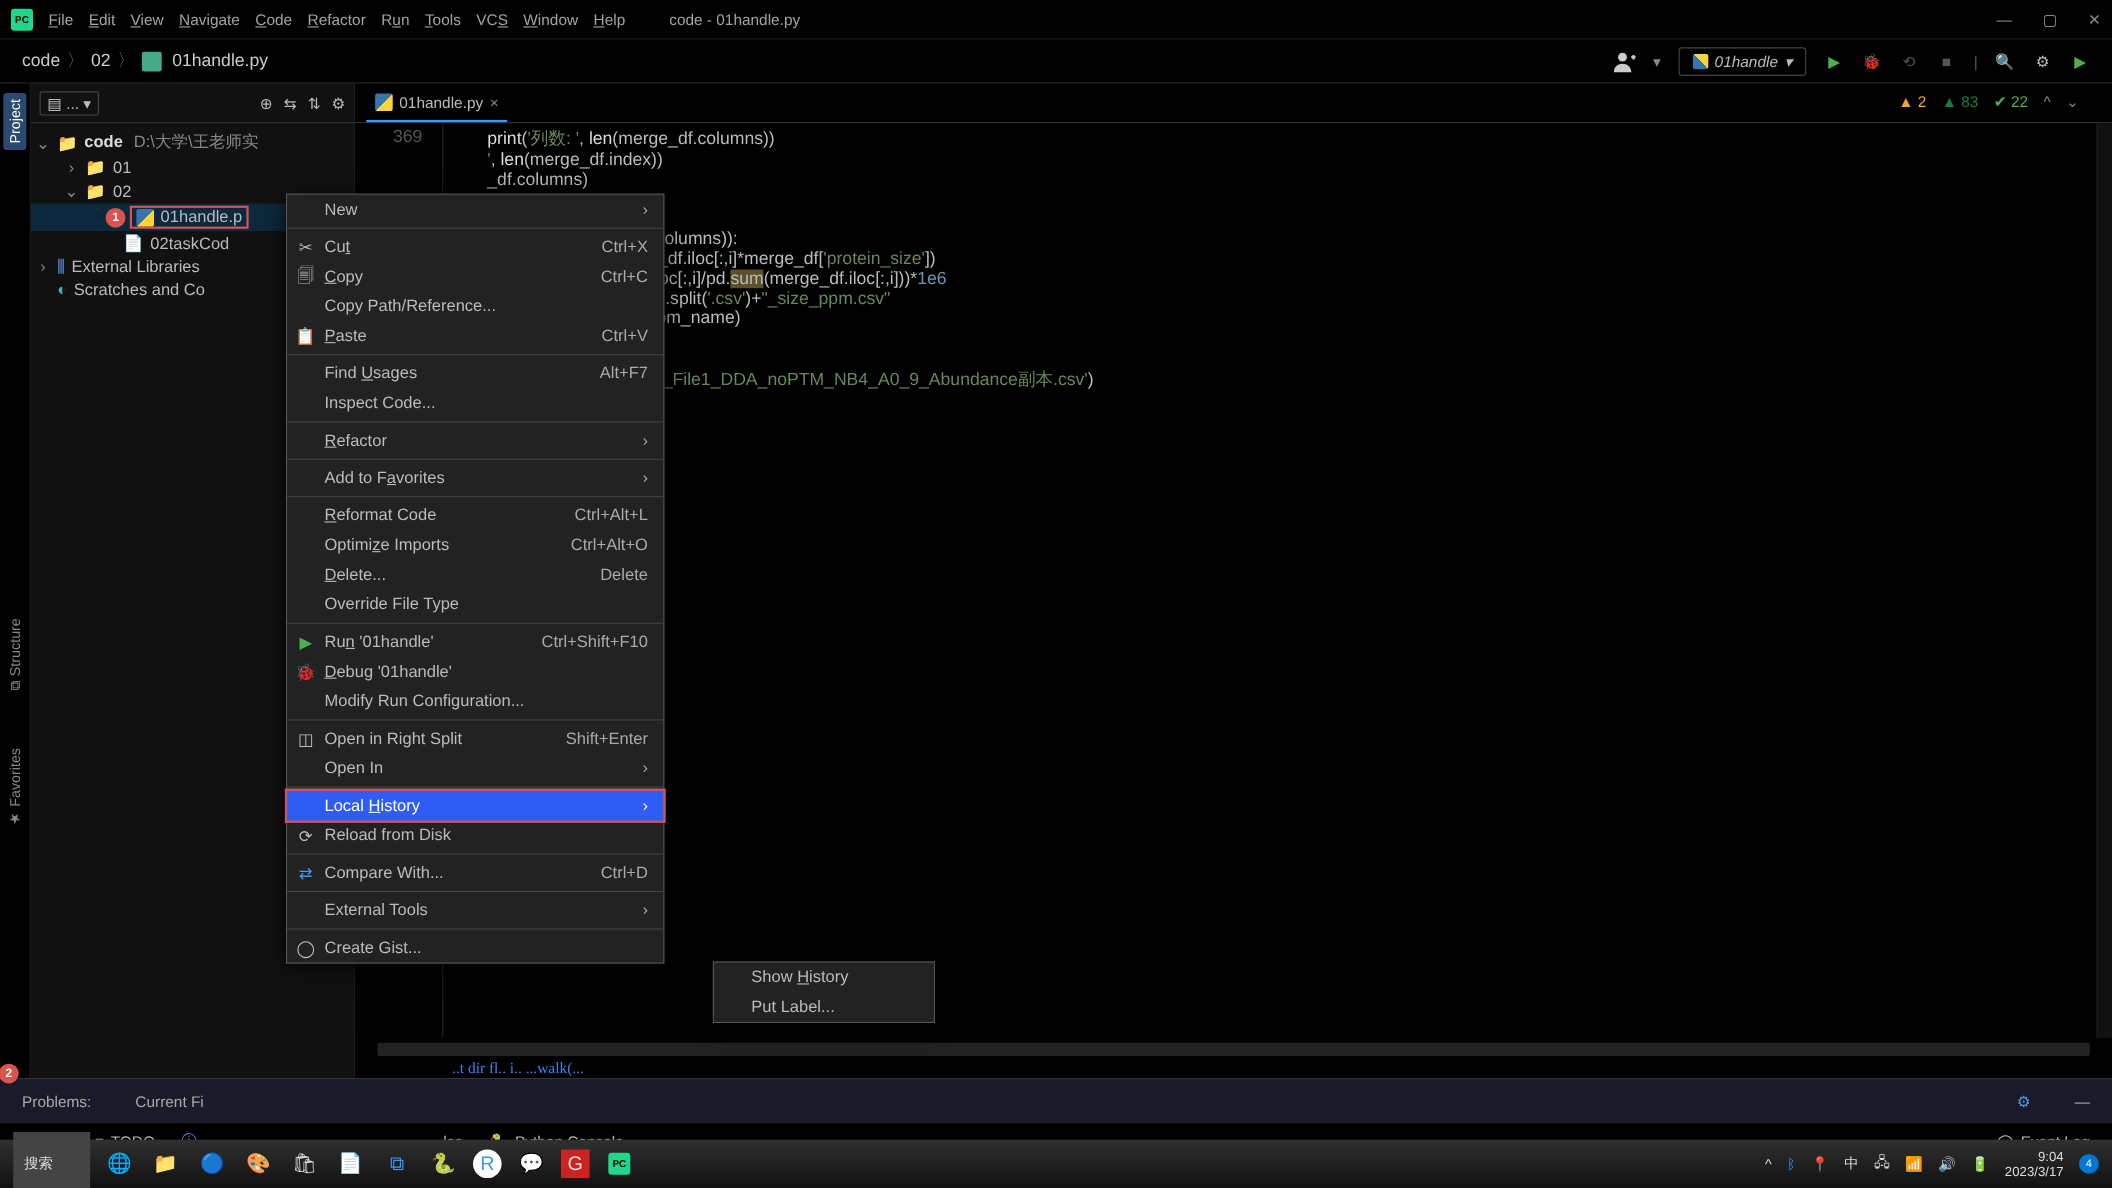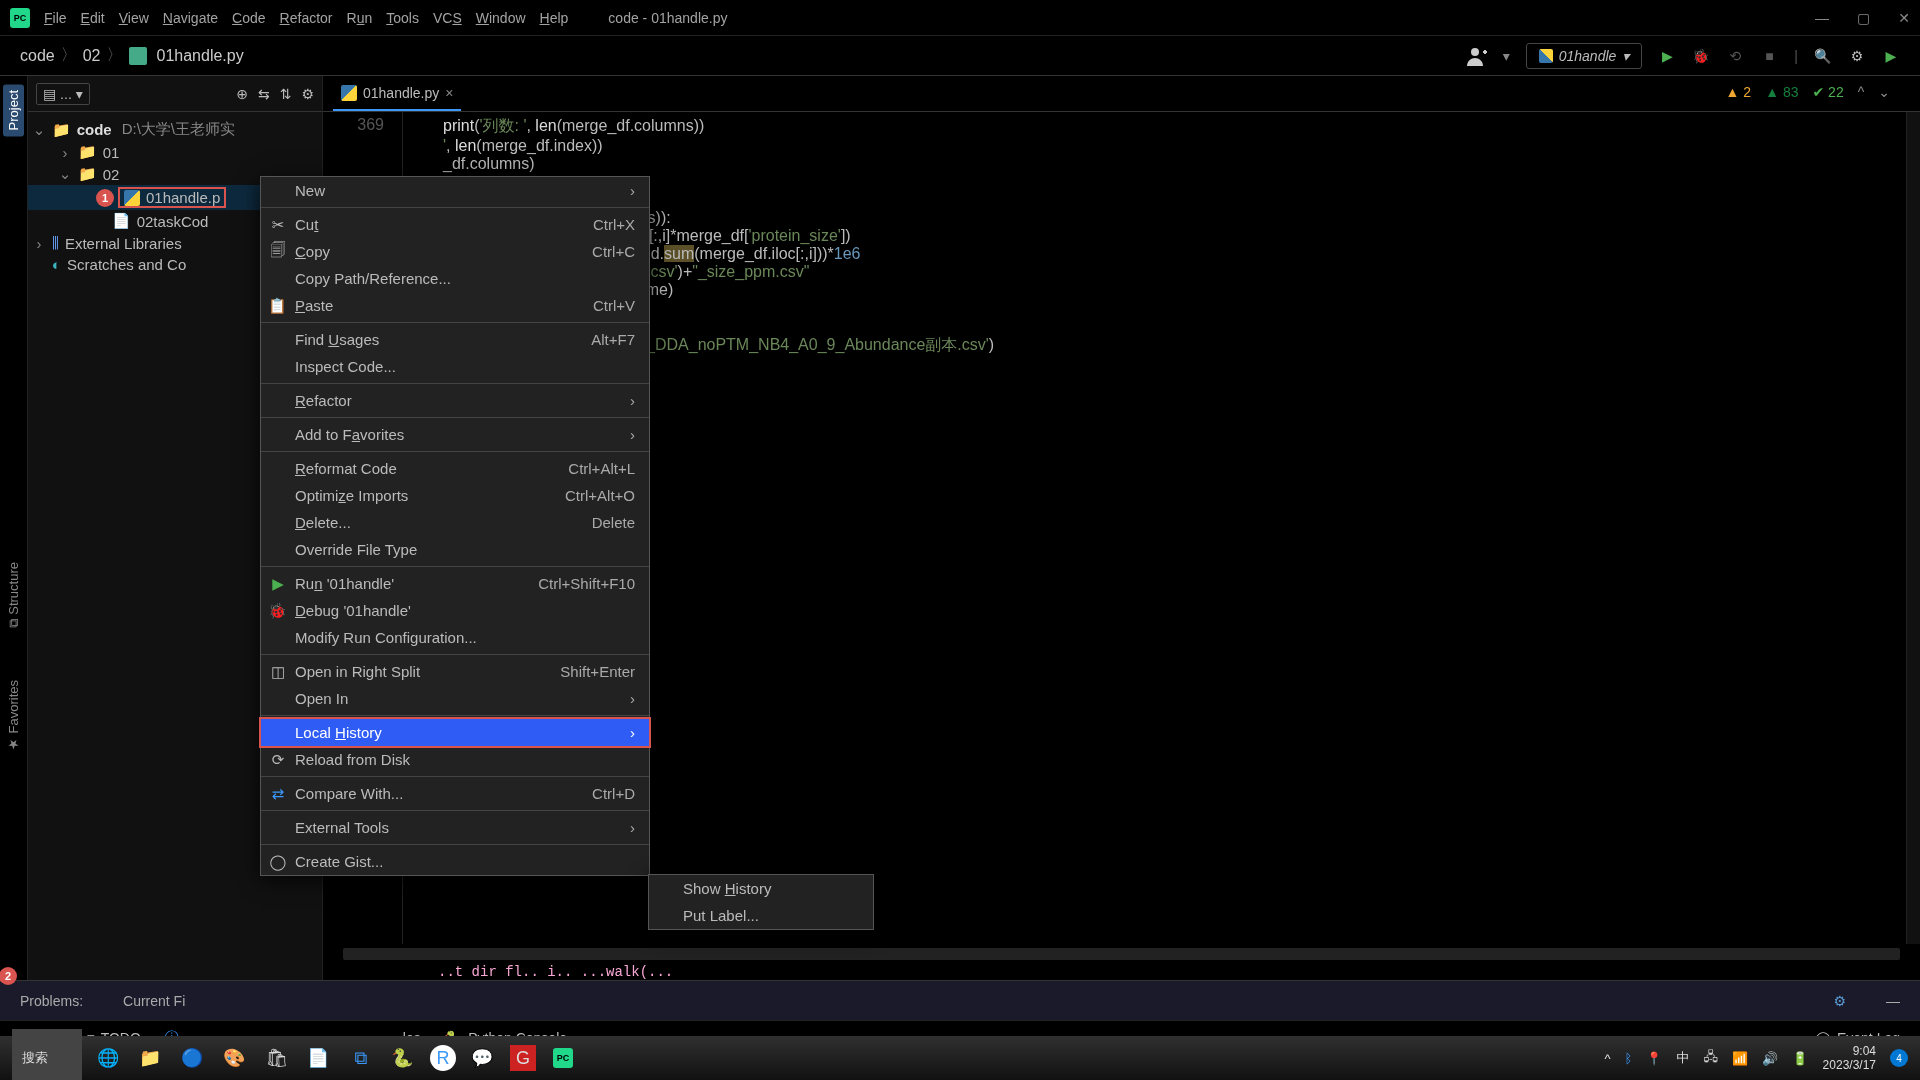--- a/index.html
+++ b/index.html
@@ -51,29 +51,29 @@
 .ind-warn { color: #f0a732; }
 .ind-weak { color: #15803d; }
 .ind-ok { color: #4caf50; }
 .scrollbar-strip { width: 14px; background: #111; border-left: 1px solid #222; }
 .hscroll { height: 12px; background: #222; margin: 4px 20px; border-radius: 2px; }
 .problems-bar { height: 40px; background: #1a1a2a; border-top: 1px solid #333; display: flex; align-items: center; padding: 0 20px; gap: 40px; color: #aaa; position: relative; }
 .bottom-tabs { height: 34px; background: #000; border-top: 1px solid #222; display: flex; align-items: center; padding: 0 20px; gap: 24px; font-size: 14px; }
 .btab { display: flex; align-items: center; gap: 6px; cursor: pointer; }
 .status-bar { height: 26px; background: #000; border-top: 1px solid #222; display: flex; align-items: center; padding: 0 14px; gap: 24px; color: #999; font-size: 13px; }
 .status-right { margin-left: auto; display: flex; gap: 24px; }
-.context-menu { position: absolute; top: 176px; left: 260px; width: 390px; background: #222; border: 1px solid #555; box-shadow: 0 4px 20px rgba(0,0,0,0.8); font-size: 15px; z-index: 100; }
+.context-menu { position: absolute; top: 176px; left: 260px; width: 344px; background: #222; border: 1px solid #555; box-shadow: 0 4px 20px rgba(0,0,0,0.8); font-size: 15px; z-index: 100; }
 .ctx-row { display: flex; align-items: center; padding: 5px 14px 5px 34px; gap: 10px; position: relative; cursor: pointer; }
 .ctx-row.highlighted { background: #2f5cf5; color: #fff; }
 .ctx-shortcut { margin-left: auto; color: #aaa; }
 .ctx-sep { height: 1px; background: #444; margin: 3px 0; }
 .ctx-icon { position: absolute; left: 8px; width: 18px; height: 18px; display: flex; align-items: center; justify-content: center; }
 .ctx-arrow { margin-left: auto; color: #aaa; }
 .red-outline { border: 2px solid #d9534f; margin: -2px; }
-.submenu { position: absolute; top: 874px; left: 648px; width: 226px; background: #222; border: 1px solid #555; box-shadow: 0 4px 20px rgba(0,0,0,0.8); font-size: 15px; z-index: 101; }
+.submenu { position: absolute; top: 874px; left: 648px; width: 202px; background: #222; border: 1px solid #555; box-shadow: 0 4px 20px rgba(0,0,0,0.8); font-size: 15px; z-index: 101; }
 .taskbar { position: absolute; bottom: 0; left: 0; right: 0; height: 44px; background: linear-gradient(0deg, #111 0%, #303030 100%); display: flex; align-items: center; padding: 0 12px; gap: 12px; font-size: 13px; color: #ddd; z-index: 200; }
 .taskbar-right { margin-left: auto; display: flex; align-items: center; gap: 14px; }
 .task-icon { width: 30px; height: 30px; display: flex; align-items: center; justify-content: center; font-size: 18px; }
 .search-box { background: #444; padding: 20px 10px; border-radius: 0; min-width: 70px; }
 .clock { text-align: right; font-size: 12px; line-height: 14px; }
 .notif-badge { background: #0078d4; color: #fff; width: 18px; height: 18px; border-radius: 50%; display: inline-flex; align-items: center; justify-content: center; font-size: 10px; }
 .user-icon{ width:20px; height:20px; }
 </style>
 </head>
 <body>
@@ -221,21 +221,21 @@
 lf.iloc[:,i]=<span class="num">0.01</span>*(merge_df.iloc[:,i]*merge_df[<span class="str">'protein_size'</span>])
 lf.iloc[:, i]=(merge_df.iloc[:,i]/pd.<span class="hl-warn">sum</span>(merge_df.iloc[:,i]))*<span class="num">1e6</span>
 ource_path.split(<span class="str">'\\'</span>)[-<span class="num">1</span>].split(<span class="str">'.csv'</span>)+<span class="str">"_size_ppm.csv"</span>
 )_csv(target_dir+<span class="str">'\\'</span>+ppm_name)
 
 
 (source_dir+<span class="str">'\\'</span>+<span class="str">'Data1_File1_DDA_noPTM_NB4_A0_9_Abundance副本.csv'</span>)</div>
       <div class="scrollbar-strip"></div>
     </div>
     <div class="hscroll"></div>
-    <div style="padding-left:115px;color:#f9a8d4;font-family:Liberation Mono, monospace">..t dir fl.. i.. ...walk(...</div>
+    <div style="padding-left:88px;color:#3b82f6;font-family:Liberation Serif, serif">..t dir fl.. i.. ...walk(...</div>
   </div>
 </div>
 
 <div class="problems-bar">
   <span class="badge" style="position:absolute;left:-1px;top:-14px">2</span>
   <span>Problems:</span>
   <span>Current Fi</span>
   <span style="margin-left:auto;color:#5a9bd4">⚙</span>
   <span>—</span>
 </div>

